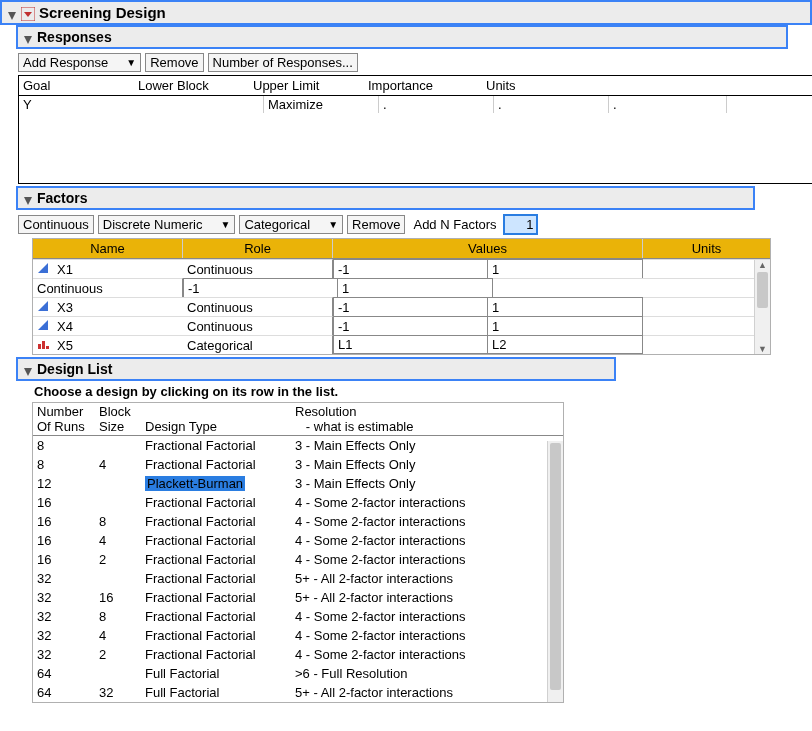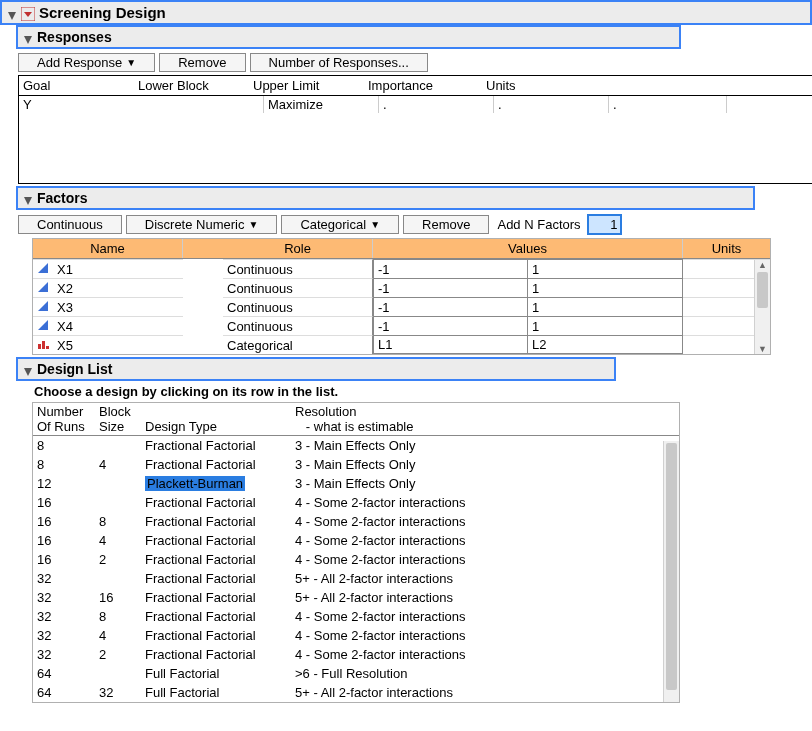--- a/index.html
+++ b/index.html
@@ -41,27 +41,27 @@
   }
   .toolbar {
     display: flex;
     align-items: center;
     gap: 4px;
     padding: 4px 2px 3px 2px;
   }
   .btn {
     background: #f5f5f5;
     border: 1px solid #888;
-    padding: 1px 18px;
+    padding: 1px 4px;
     font-size: 13px;
     font-family: inherit;
     cursor: default;
     display: inline-flex;
     align-items: center;
-    gap: 4px;
+    gap: 18px;
   }
   .btn .dd {
     font-size: 10px;
     line-height: 1;
   }
   .plain-label { padding: 0 2px 0 4px; }
   .num-input {
     width: 35px;
     border: 2px solid #2a7de1;
     font-family: inherit;
@@ -106,30 +106,30 @@
   
   .fact-wrap {
     border: 1px solid #b0b0b0;
     width: 739px;
     margin-left: 16px;
     position: relative;
   }
   .fact-head {
     display: flex;
     border-bottom: 1px solid #888;
-    background: #fdba74;
+    background: #eab308;
   }
   .fact-head > div {
     padding: 2px 6px;
     text-align: center;
     font-size: 13px;
     border-right: 1px solid #ccc;
   }
   .fc0 { width: 150px; }
-  .fc1 { width: 150px; margin-left: 40px; }
+  .fc1 { width: 150px; }
   .fc2 { width: 155px; }
   .fc3 { width: 155px; }
   .fc4 { flex: 1; border-right: none !important; }
   .fact-head .fcvals { width: 310px; border-right: 1px solid #ccc; }
   .fact-head .fcunits { flex: 1; border-right: none; }
   .fact-body {
     max-height: 102px;
     overflow: hidden;
   }
   .fact-row { display: flex; height: 19px; align-items: stretch; }
@@ -163,21 +163,21 @@
     position: absolute; left: 3px; font-size: 9px; color: #666;
   }
   .fact-scroll .arr-up { top: 0px; }
   .fact-scroll .arr-dn { bottom: 0px; }
 
   
   .dl-panel { width: 600px; margin-left: 16px; }
   .intro { padding: 3px 2px; font-weight: bold; }
   .dl-wrap {
     border: 1px solid #b0b0b0;
-    width: 648px;
+    width: 532px;
     position: relative;
   }
   .dl-head {
     display: flex;
     border-bottom: 1px solid #888;
     font-size: 13px;
   }
   .dl-head > div { padding: 1px 4px; }
   .dlc0 { width: 62px; }
   .dlc1 { width: 46px; }
@@ -227,21 +227,21 @@
     <svg width="14" height="14">
         <rect x="0" y="0" width="14" height="14" fill="none" stroke="#c03030"></rect>
         <polygon points="3,5 11,5 7,10" fill="#c03030"></polygon>
       </svg>
   </span>
   <span>Screening Design</span>
 </div>
 
 <div class="indent sec-group">
 
-  <div class="section-header sub" style="width:665px">
+  <div class="section-header sub" style="width:772px">
     <span class="disclosure">
       <svg width="10" height="10">
           <polygon points="1,1 9,1 5,9" fill="#555"></polygon>
         </svg>
     </span>
     <span>Responses</span>
   </div>
   <div class="toolbar">
     <button class="btn">
       <span>Add Response</span>
@@ -307,26 +307,20 @@
                 <polygon points="1,11 11,11 11,1" fill="#3b6fd6"></polygon>
               </svg></span>
             <span>X1</span>
           </div>
           <div class="fc1">Continuous</div>
           <div class="fc2">-1</div>
           <div class="fc3">1</div>
           <div class="fc4"></div>
         </div>
         <div class="fact-row">
-          <div class="fc0">
-            <span><svg width="12" height="12">
-                <polygon points="1,11 11,11 11,1" fill="#3b6fd6"></polygon>
-              </svg></span>
-            <span>X2</span>
-          </div>
           <div class="fc1">Continuous</div>
           <div class="fc2">-1</div>
           <div class="fc3">1</div>
           <div class="fc4"></div>
         </div>
         <div class="fact-row">
           <div class="fc0">
             <span><svg width="12" height="12">
                 <polygon points="1,11 11,11 11,1" fill="#3b6fd6"></polygon>
               </svg></span>

